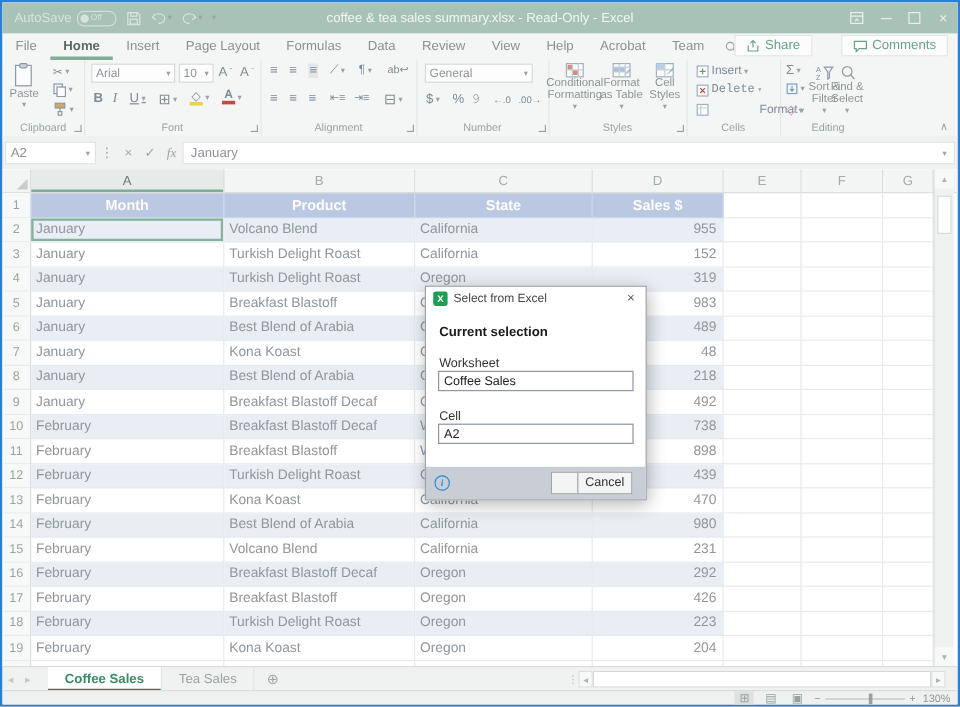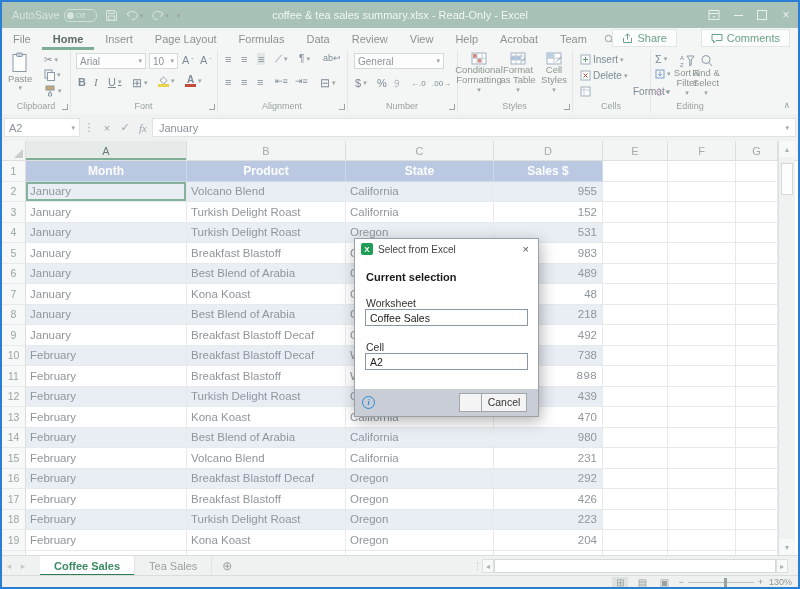--- a/index.html
+++ b/index.html
@@ -331,21 +331,21 @@
 
     <div class="rgroup" style="left:570px;width:78px;">
       <div class="g-ic" style="left:8px;top:4px;">
         <svg width="11" height="11" viewBox="0 0 11 11">
             <rect x="1" y="1" width="9" height="9" fill="#fdfdfd" stroke="#9fb0c0"></rect>
             <path d="M5.5 3v5 M3 5.5h5" stroke="#5f9e6e"></path>
           </svg>
         <span style="font-size:10px;">Insert</span>
           <span class="dd">▾</span>
       </div>
-      <div class="g-ic" style="left:8px;top:20px;">
+      <div class="g-ic" style="left:8px;top:20px;font-family:Liberation Mono, monospace;">
         <svg width="11" height="11" viewBox="0 0 11 11">
             <rect x="1" y="1" width="9" height="9" fill="#fdfdfd" stroke="#9fb0c0"></rect>
             <path d="M3.5 3.5l4 4 M7.5 3.5l-4 4" stroke="#c64b3c"></path>
           </svg>
         <span style="font-size:10px;">Delete</span>
           <span class="dd">▾</span>
       </div>
       <div class="g-ic" style="left:8px;top:36px;">
         <svg width="11" height="11" viewBox="0 0 11 11">
             <rect x="1" y="1" width="9" height="9" fill="#fdfdfd" stroke="#9fb0c0"></rect>
@@ -450,21 +450,21 @@
           <div class="cell num" style="width: 109px;">152</div>
           <div class="cell" style="width: 65px;"></div>
           <div class="cell" style="width: 68px;"></div>
           <div class="cell" style="width: 42px;"></div>
         </div>
         <div class="row">
           <div class="rnum">4</div>
           <div class="cell band" style="width: 161px;">January</div>
           <div class="cell band" style="width: 159px;">Turkish Delight Roast</div>
           <div class="cell band" style="width: 148px;">Oregon</div>
-          <div class="cell band num" style="width: 109px;">531</div>
+          <div class="cell band num" style="width: 109px;">319</div>
           <div class="cell" style="width: 65px;"></div>
           <div class="cell" style="width: 68px;"></div>
           <div class="cell" style="width: 42px;"></div>
         </div>
         <div class="row">
           <div class="rnum">5</div>
           <div class="cell" style="width: 161px;">January</div>
           <div class="cell" style="width: 159px;">Breakfast Blastoff</div>
           <div class="cell" style="width: 148px;">Oregon</div>
           <div class="cell num" style="width: 109px;">983</div>
@@ -520,21 +520,21 @@
           <div class="cell band num" style="width: 109px;">738</div>
           <div class="cell" style="width: 65px;"></div>
           <div class="cell" style="width: 68px;"></div>
           <div class="cell" style="width: 42px;"></div>
         </div>
         <div class="row">
           <div class="rnum">11</div>
           <div class="cell" style="width: 161px;">February</div>
           <div class="cell" style="width: 159px;">Breakfast Blastoff</div>
           <div class="cell" style="width: 148px;">Washington</div>
-          <div class="cell num" style="width: 109px; font-family: Liberation Mono, monospace;">898</div>
+          <div class="cell num" style="width: 109px;">898</div>
           <div class="cell" style="width: 65px;"></div>
           <div class="cell" style="width: 68px;"></div>
           <div class="cell" style="width: 42px;"></div>
         </div>
         <div class="row">
           <div class="rnum">12</div>
           <div class="cell band" style="width: 161px;">February</div>
           <div class="cell band" style="width: 159px;">Turkish Delight Roast</div>
           <div class="cell band" style="width: 148px;">California</div>
           <div class="cell band num" style="width: 109px;">439</div>

